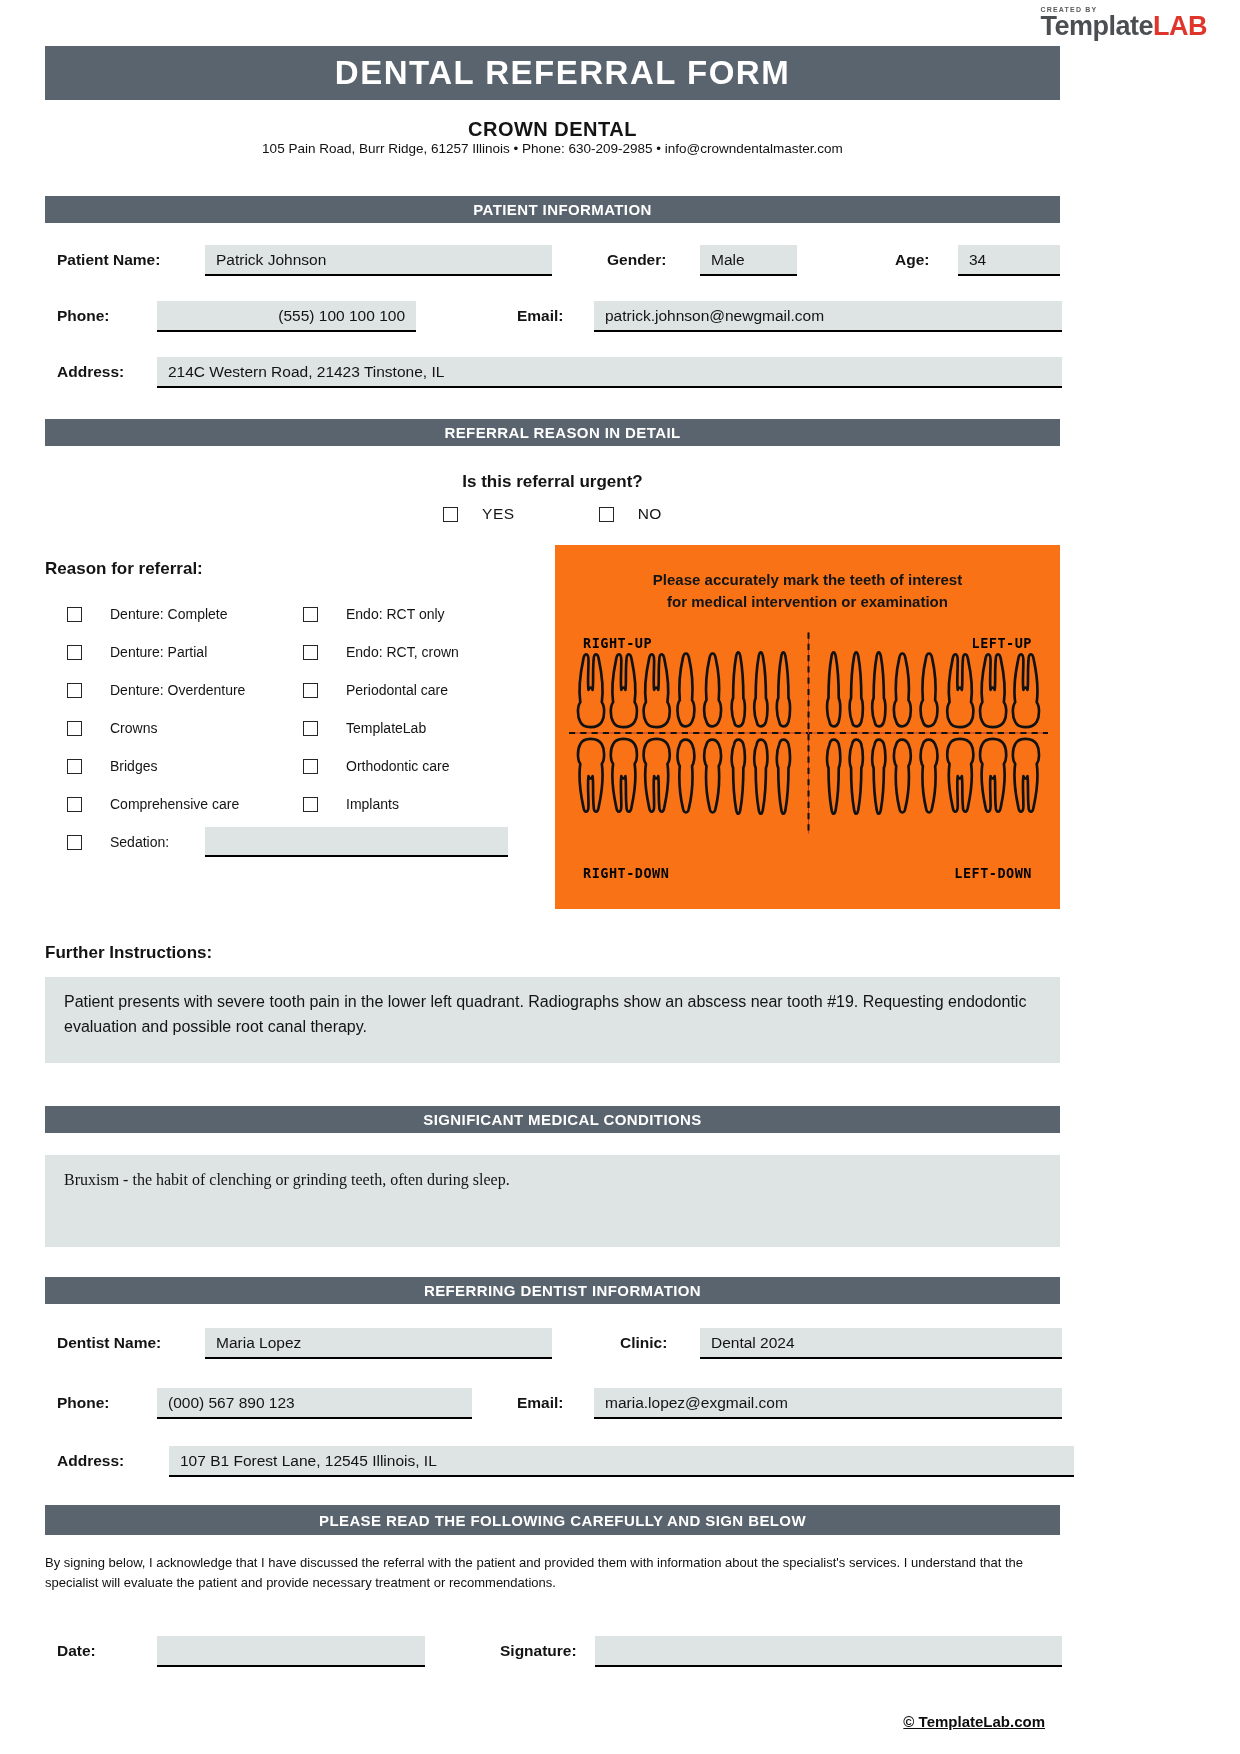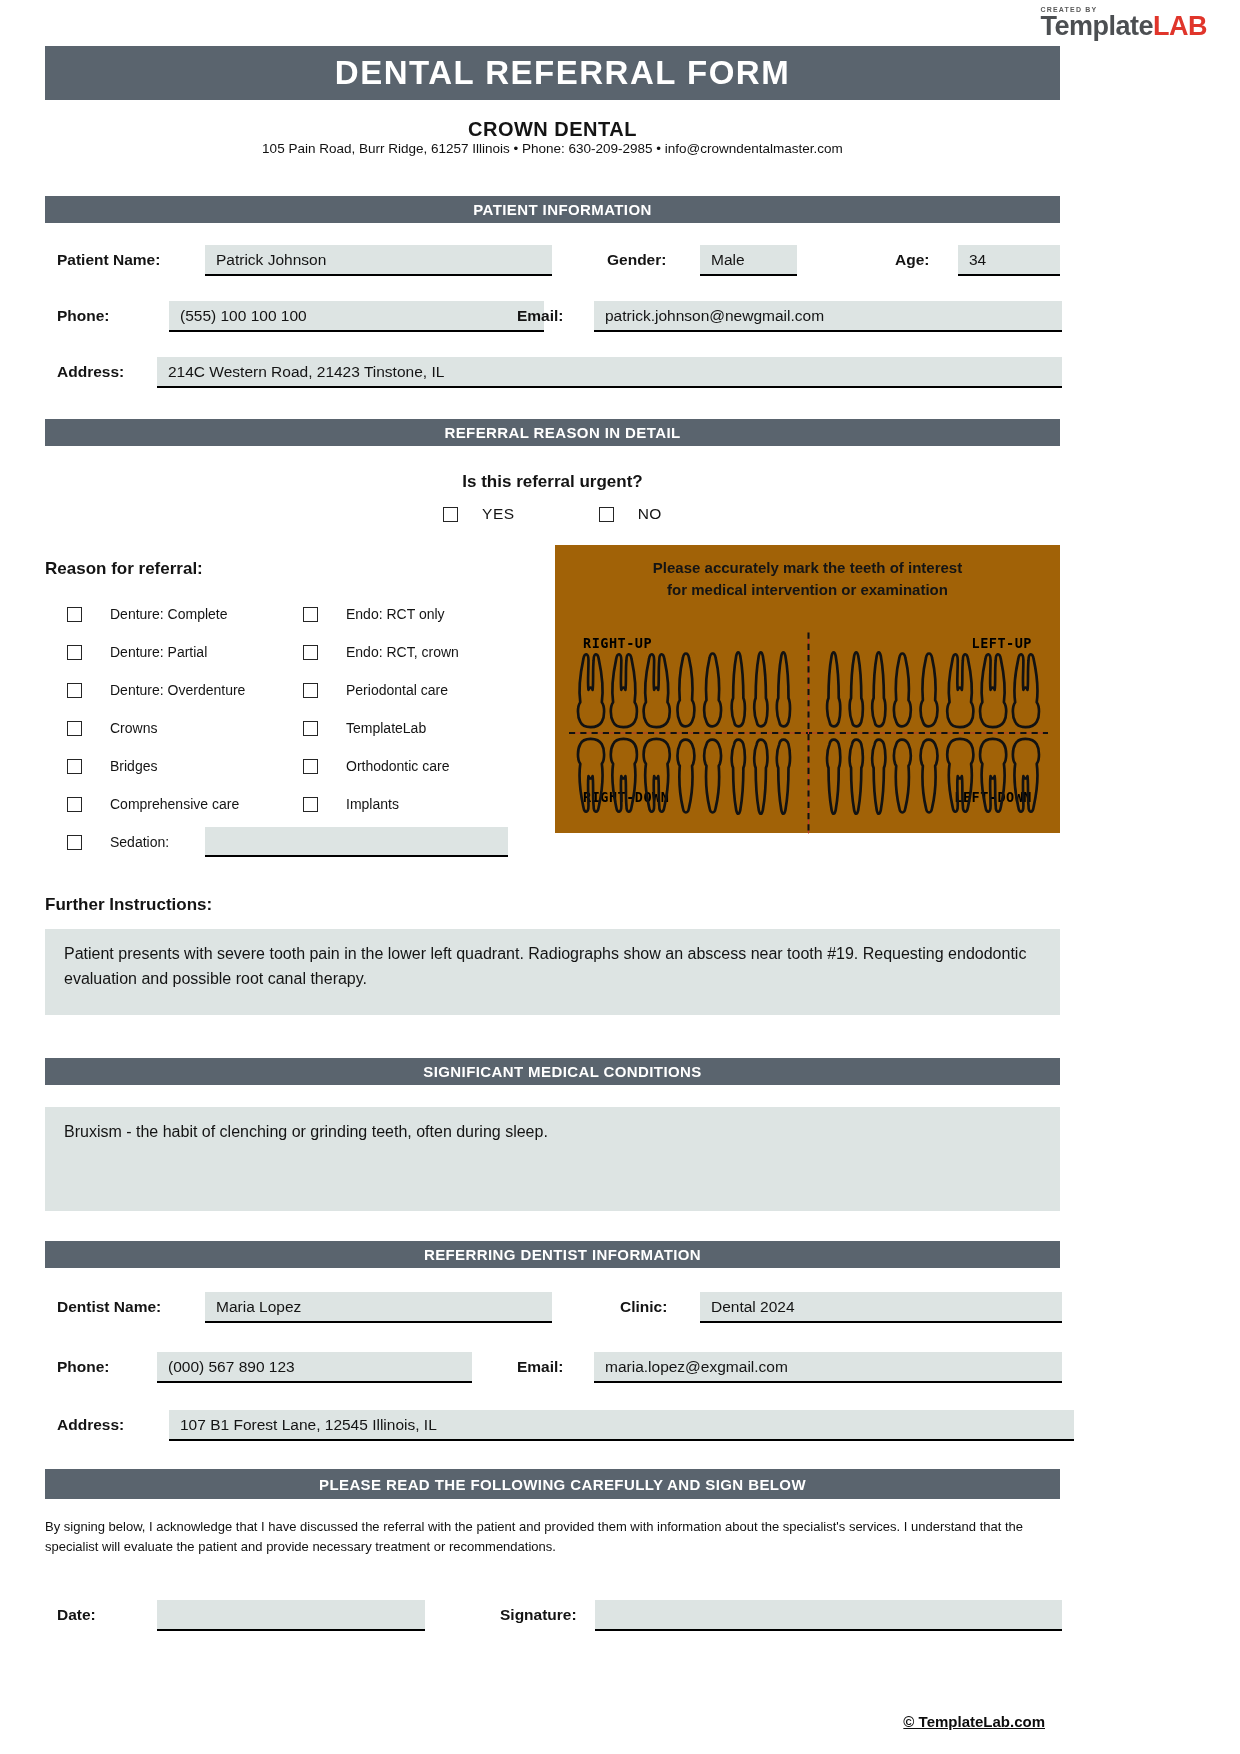--- a/index.html
+++ b/index.html
@@ -42,21 +42,21 @@
   .reason-head, .fi-head { font-weight:bold; font-size:17px; }
   .ck-list { margin-top:16px; }
   .ck-row { display:flex; align-items:center; height:38px; }
   .ck-row .ck { margin-left:22px; }
   .ck-lbl { font-size:14px; margin-left:28px; }
   .ck-lbl.c1 { width:147px; }
   .ck-row .ck.c2 { margin-left:46px; }
   .inline-field { margin-left:37px; width:303px; height:30px; background:#dde4e3; border-bottom:2.5px solid #000; }
 
   
-  .teeth-panel { width:507px; height:288px; background:#a16207; margin-top:-14px; padding-top:12px; position:relative; }
+  .teeth-panel { width:507px; height:364px; background:#f97316; margin-top:-14px; padding-top:24px; position:relative; }
   .tp-title { text-align:center; font-weight:bold; font-size:15px; line-height:1.45; }
   .tp-canvas { position:absolute; left:0; right:0; top:58px; bottom:0; }
   .tp-canvas svg { position:absolute; left:14px; right:14px; top:14px; bottom:10px; width:479px; height:232px; }
   .quad-lbl { position:absolute; font-family:"DejaVu Sans Mono", monospace; font-weight:bold; font-size:13.5px; letter-spacing:0.5px; color:#000; }
   .q-ru { left:28px; top:32px; } .q-lu { right:28px; top:32px; }
   .q-rd { left:28px; bottom:28px; } .q-ld { right:28px; bottom:28px; }
 
   
   .textbox { background:#dde4e3; padding:13px 19px; font-size:16px; line-height:1.55; }
 
@@ -99,21 +99,21 @@
         <span>Male</span>
       </div>
       <span class="lbl" style="left:850px;">Age:</span>
       <div class="field" style="left:913px; width:102px;">
         <span>34</span>
       </div>
     </div>
 
     <div class="frow" style="margin-top:24px;">
       <span class="lbl" style="left:12px;">Phone:</span>
-      <div class="field" style="left:124px; width:375px;">
+      <div class="field" style="left:112px; width:259px;justify-content:flex-end;">
         <span>(555) 100 100 100</span>
       </div>
       <span class="lbl" style="left:472px;">Email:</span>
       <div class="field" style="left:549px; width:468px;">
         <span>patrick.johnson@newgmail.com</span>
       </div>
     </div>
 
     <div class="frow" style="margin-top:24px;">
       <span class="lbl" style="left:12px;">Address:</span>
@@ -257,21 +257,21 @@
     </div>
 
     <div class="fi-head" style="margin-top:34px;">Further Instructions:</div>
     <div class="textbox" style="margin-top:14px; height:86px;">
       <span>Patient presents with severe tooth pain in the lower left quadrant. Radiographs show an abscess near tooth #19. Requesting endodontic evaluation and possible root canal therapy.</span>
     </div>
 
     <div class="bar section" style="margin-top:43px;">
       <span>SIGNIFICANT MEDICAL CONDITIONS</span>
     </div>
-    <div class="textbox" style="margin-top:22px; height:104px;">
+    <div class="textbox" style="margin-top:22px; height:92px;font-family:Liberation Serif, serif;">
       <span>Bruxism - the habit of clenching or grinding teeth, often during sleep.</span>
     </div>
 
     <div class="bar section" style="margin-top:30px;">
       <span>REFERRING DENTIST INFORMATION</span>
     </div>
 
     <div class="frow" style="margin-top:24px;">
       <span class="lbl" style="left:12px;">Dentist Name:</span>
       <div class="field" style="left:160px; width:347px;">

